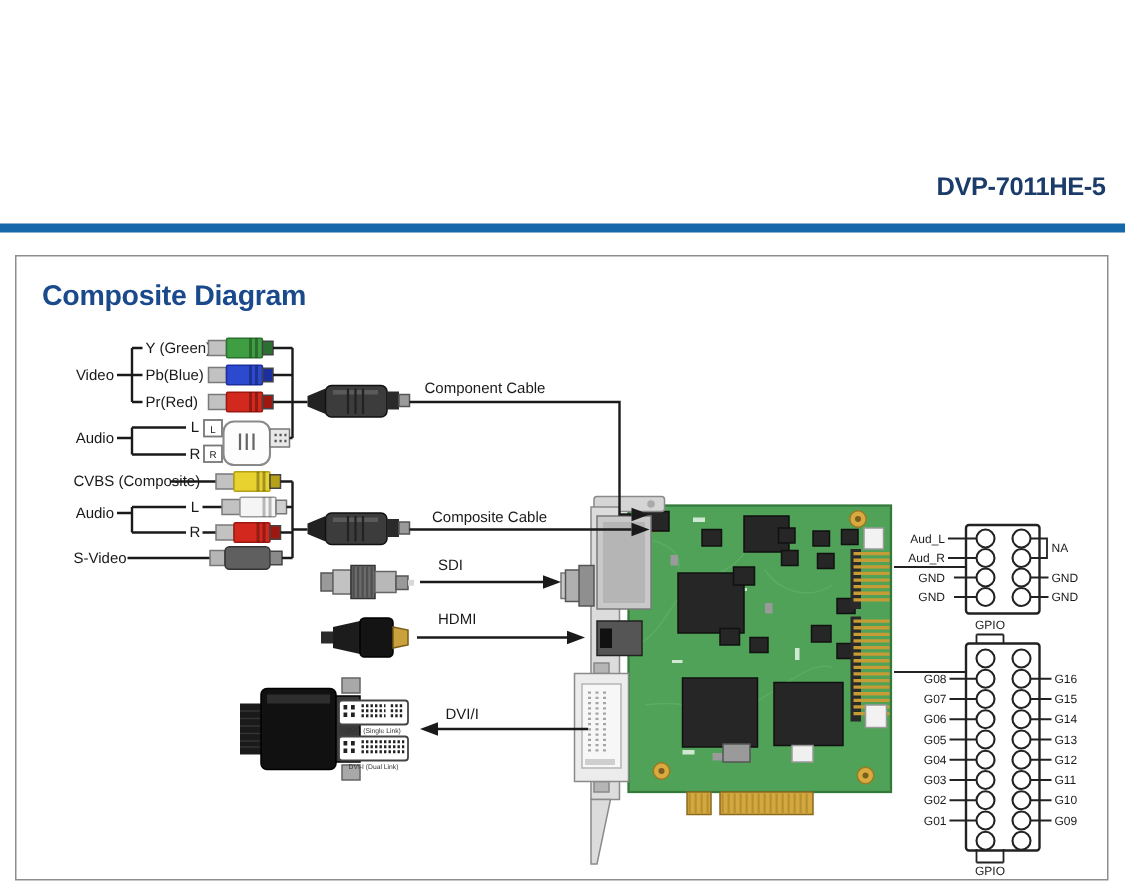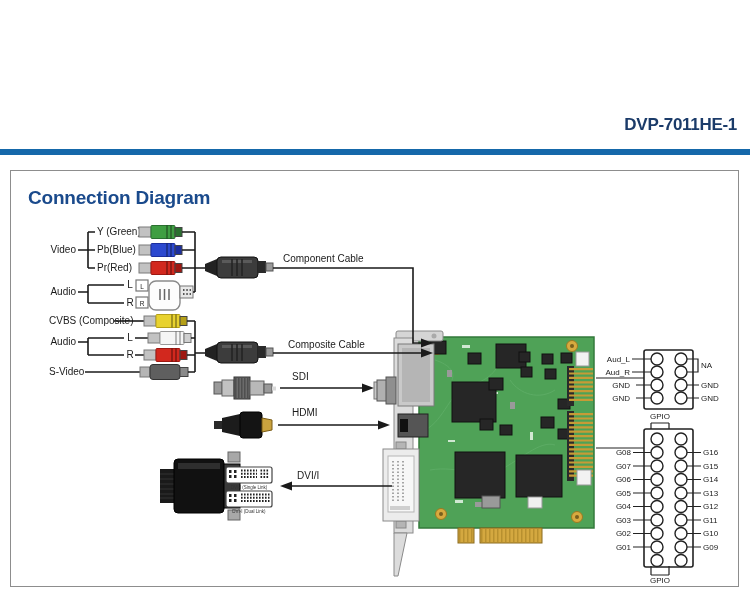--- a/index.html
+++ b/index.html
@@ -22,24 +22,24 @@
   .lp{stroke:#222;stroke-width:1.2;fill:none;}
   .pin{fill:#fff;stroke:#222;stroke-width:1.4;}
   .hbox{fill:#fff;stroke:#222;stroke-width:1.6;}
   .arr{fill:#1a1a1a;stroke:none;}
 </style>
 </head>
 <body>
 
 <div class="page">
 
-  <div class="model">DVP-7011HE-1</div>
+  <div class="model">DVP-7011HE-5</div>
   <div class="bar"></div>
   <div class="dbox"></div>
-  <div class="dtitle">Connection Diagram</div>
+  <div class="dtitle">Composite Diagram</div>
 
   <svg class="diag" width="750" height="591" viewBox="0 0 750 591">
 
     <g>
 
       <g>
         <rect x="419" y="337" width="175" height="191" fill="#4fa257" stroke="#337a3b" stroke-width="1.5"></rect>
         <path d="M425,430 C445,420 450,390 470,385 S500,370 505,345" stroke="#5fae68" stroke-width="1" fill="none" opacity="0.8"></path>
         <path d="M430,470 C460,465 480,480 500,470 S540,440 555,445" stroke="#5fae68" stroke-width="1" fill="none" opacity="0.8"></path>
         <path d="M510,380 C520,395 540,400 555,390" stroke="#5fae68" stroke-width="1" fill="none" opacity="0.8"></path>

